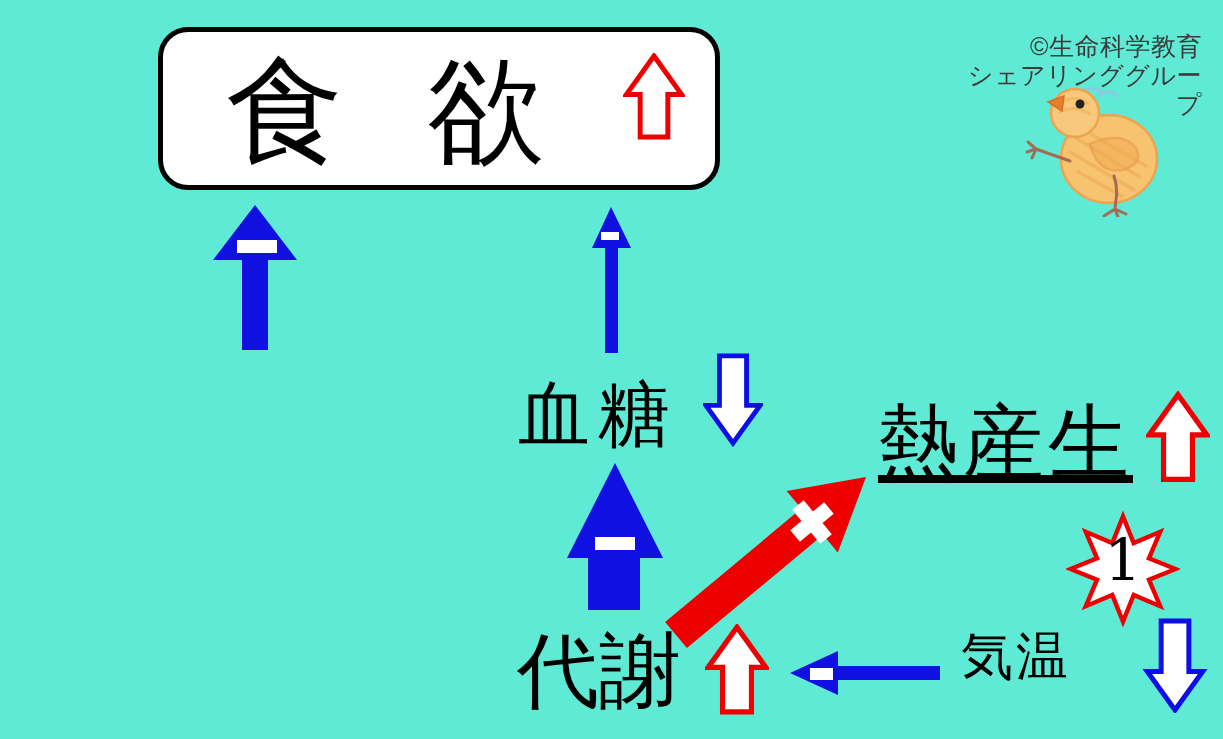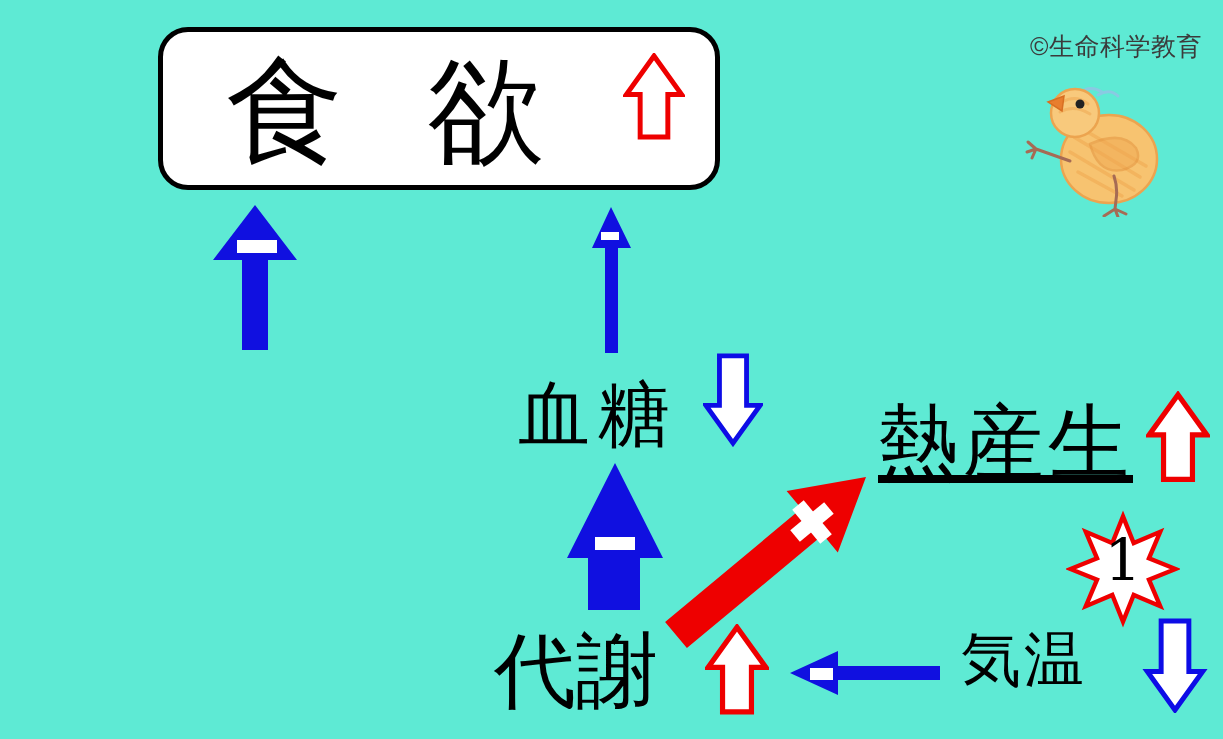--- a/index.html
+++ b/index.html
@@ -19,23 +19,23 @@
 
   
   .watermark{
     position:absolute;left:948px;top:32px;width:254px;text-align:right;
     font-size:25px;line-height:1.16;color:#3b3b3b;letter-spacing:0.5px;
   }
 
   
   .leptin-label{left:2px;top:372px;font-size:73px;letter-spacing:2px;}
   .blood-sugar-label{left:518px;top:369px;font-size:72px;letter-spacing:8px;margin-top:9px;}
-  .metabolism-label{left:494px;top:630px;font-size:82px;}
+  .metabolism-label{left:517px;top:630px;font-size:82px;}
   .heat-label{left:878px;top:402px;font-size:81px;letter-spacing:4px;text-decoration:underline;}
-  .temperature-label{left:961px;top:630px;font-size:60px;letter-spacing:3px;text-align:right;}
+  .temperature-label{left:961px;top:630px;font-size:52px;letter-spacing:3px;text-align:right;}
 
   .badge-one{
     position:absolute;left:1093px;top:531px;width:60px;text-align:center;
     font-family:"DejaVu Serif","Liberation Serif",serif;font-size:58px;line-height:1;color:#000;
   }
   svg{display:block;}
 </style>
 </head>
 <body>
 
@@ -43,20 +43,21 @@
 
   <div class="appetite-box"></div>
   <div class="label appetite-label">食 欲</div>
 
   <svg class="abs" style="left:623px;top:53px" width="62" height="87" viewBox="0 0 62 88">
     <polygon points="31,3 59,42 45,42 45,85 17,85 17,42 3,42" fill="#ffffff" stroke="#ee0000" stroke-width="5" stroke-linejoin="miter"></polygon>
   </svg>
 
   <div class="watermark">
     <div>©生命科学教育</div>
+    <div>シェアリンググループ</div>
   </div>
 
   <svg class="abs" style="left:1022px;top:82px" width="150" height="135" viewBox="0 0 150 135">
     <path d="M36,16 Q48,4 60,10 M56,12 Q68,2 80,10 M76,13 Q88,6 96,14" stroke="#90c4e4" stroke-width="3" fill="none" opacity="0.85" stroke-linecap="round"></path>
     <ellipse cx="87" cy="77" rx="48" ry="44" fill="#f7c370" stroke="#eca44f" stroke-width="2.5"></ellipse>
     <path d="M52,55 L118,95 M48,70 L112,108 M62,48 L124,84 M56,90 L100,114" stroke="#eda24a" stroke-width="3.5" opacity="0.45" fill="none" stroke-linecap="round"></path>
     <circle cx="53" cy="31" r="24" fill="#f8c97c" stroke="#eca44f" stroke-width="2.5"></circle>
     <path d="M40,20 Q54,12 66,22 M38,30 Q52,22 68,32" stroke="#eda24a" stroke-width="3" opacity="0.45" fill="none" stroke-linecap="round"></path>
     <path d="M68,62 Q100,48 114,66 Q122,82 100,88 Q76,92 68,62 Z" fill="#f0a851" opacity="0.5" stroke="#e2913c" stroke-width="2.5"></path>
     <path d="M42,14 L26,20 L40,29 Z" fill="#e87e2e" stroke="#d86f22" stroke-width="1.5"></path>

